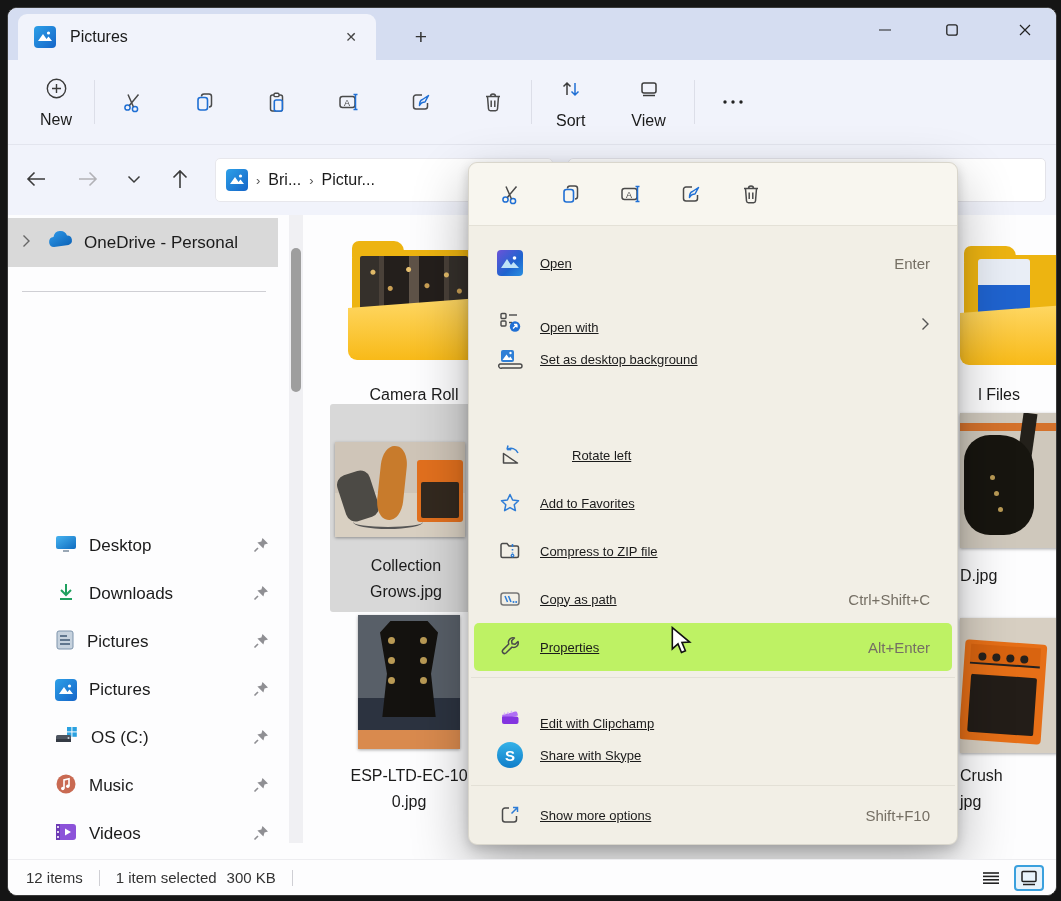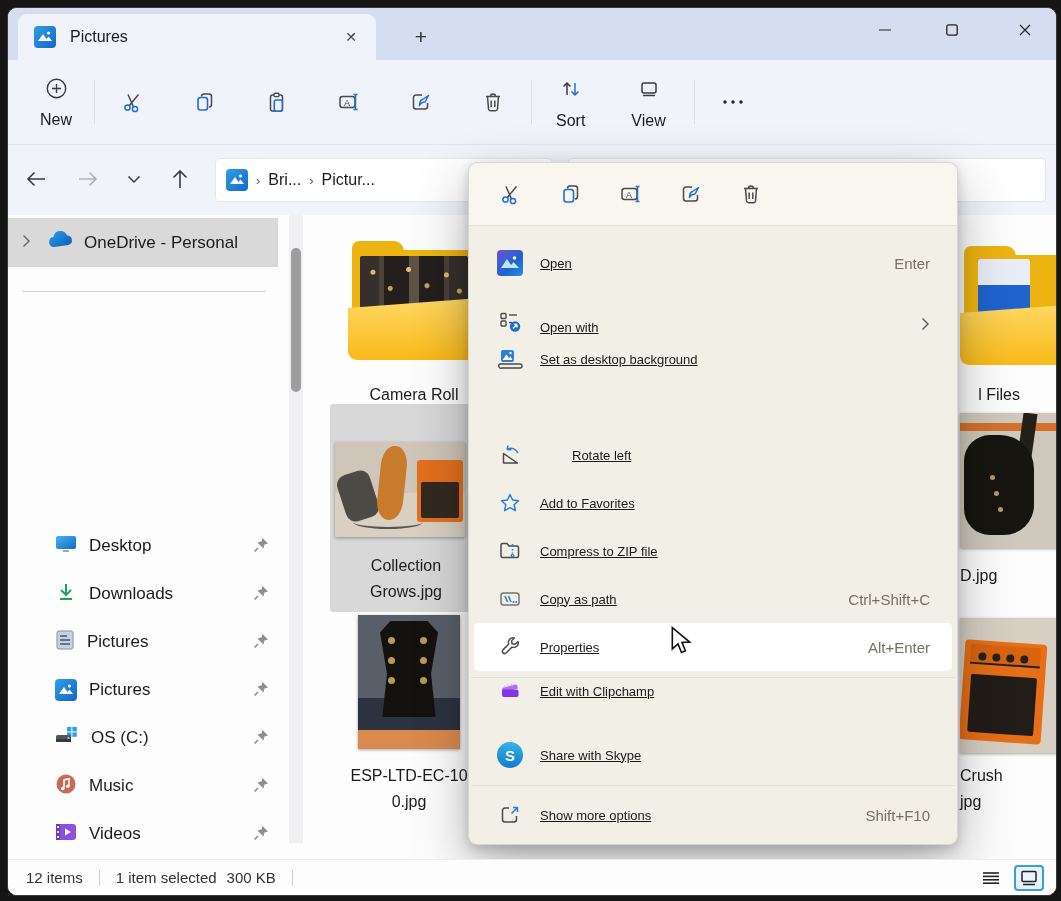--- a/index.html
+++ b/index.html
@@ -108,21 +108,21 @@
   .cmenu { position:absolute; left:460px; top:154px; width:490px; height:683px; background:#f2efe6;
            border:1px solid #d9d6cc; border-radius:9px; box-shadow:0 22px 55px rgba(0,0,0,.30), 0 4px 12px rgba(0,0,0,.18); }
   .cm-iconrow { position:absolute; left:0; top:0; right:0; height:63px; background:#f8f6ef; border-radius:9px 9px 0 0;
                 border-bottom:1px solid #e4e1d7; display:flex; align-items:center; padding-left:12px; }
   .cm-ico { width:60px; height:46px; display:flex; align-items:center; justify-content:center; border-radius:5px; }
   .cm-items { position:absolute; left:0; top:68px; right:0; bottom:0; }
   .mi { position:absolute; left:5px; right:5px; height:48px; display:flex; align-items:center; padding:0 22px 0 23px; border-radius:5px; }
   .mi .ico { width:26px; height:26px; margin-right:17px; display:flex; align-items:center; justify-content:center; flex:none; }
   .mi .lbl { font-size:13px;text-decoration:underline; }
   .mi .sc { margin-left:auto; font-size:15px; color:#756f64; }
-  .mi.hl { background:#ffffff; }
+  .mi.hl { background:#bef264; }
   .cm-sep { position:absolute; left:2px; right:2px; height:1px; background:#e3e0d6; }
   .subarrow { margin-left:auto; color:#5a5a5a; }
 
   
   .statusbar { position:absolute; left:0; bottom:0; right:0; height:36px; background:#fdfdfe; border-top:1px solid #ededf0;
                display:flex; align-items:center; font-size:15px; color:#333; }
   .st-sep { width:1px; height:16px; background:#cfcfd4; }
   .view-toggle { width:30px; height:26px; display:flex; align-items:center; justify-content:center; border-radius:4px; }
   .view-toggle.sel { background:#e8f3fb; border:2px solid #3aa0dd; }
 
@@ -621,21 +621,21 @@
       <div class="mi hl" style="top:392px;">
         <span class="ico">
           <svg width="24" height="24" viewBox="0 0 24 24">
                 <path d="M20 6.5 a4.5 4.5 0 0 1 -6 5.6 L8 18 a2.2 2.2 0 0 1 -3.1 -3.1 L10.8 9 a4.5 4.5 0 0 1 5.6 -6 L13.6 5.8 l0.5 3 3 0.5 Z" fill="none" stroke="#4a4a4a" stroke-width="1.5" stroke-linejoin="round"></path>
               </svg>
         </span>
         <span class="lbl">Properties</span>
         <span class="sc">Alt+Enter</span>
       </div>
       <div class="cm-sep" style="top:446px;"></div>
-      <div class="mi" style="top:436px;">
+      <div class="mi" style="top:452px;align-items:flex-end;">
         <span class="ico">
           <svg width="24" height="24" viewBox="0 0 24 24">
                 <path d="M4 9 L17 5.5 a2 2 0 0 1 2.4 1.4 L20 9.5 L5.5 13 Z" fill="#b06ef5"></path>
                 <path d="M4 10.5 h14.5 a2 2 0 0 1 2 2 V16 a2 2 0 0 1 -2 2 H6 a2 2 0 0 1 -2 -2 Z" fill="#8434e0"></path>
                 <path d="M6 6.7 l1.3 2 M9.5 5.8 l1.3 2 M13 4.9 l1.3 2" stroke="#d8b5fb" stroke-width="1.2"></path>
               </svg>
         </span>
         <span class="lbl">Edit with Clipchamp</span>
       </div>
       <div class="mi" style="top:500px;">

